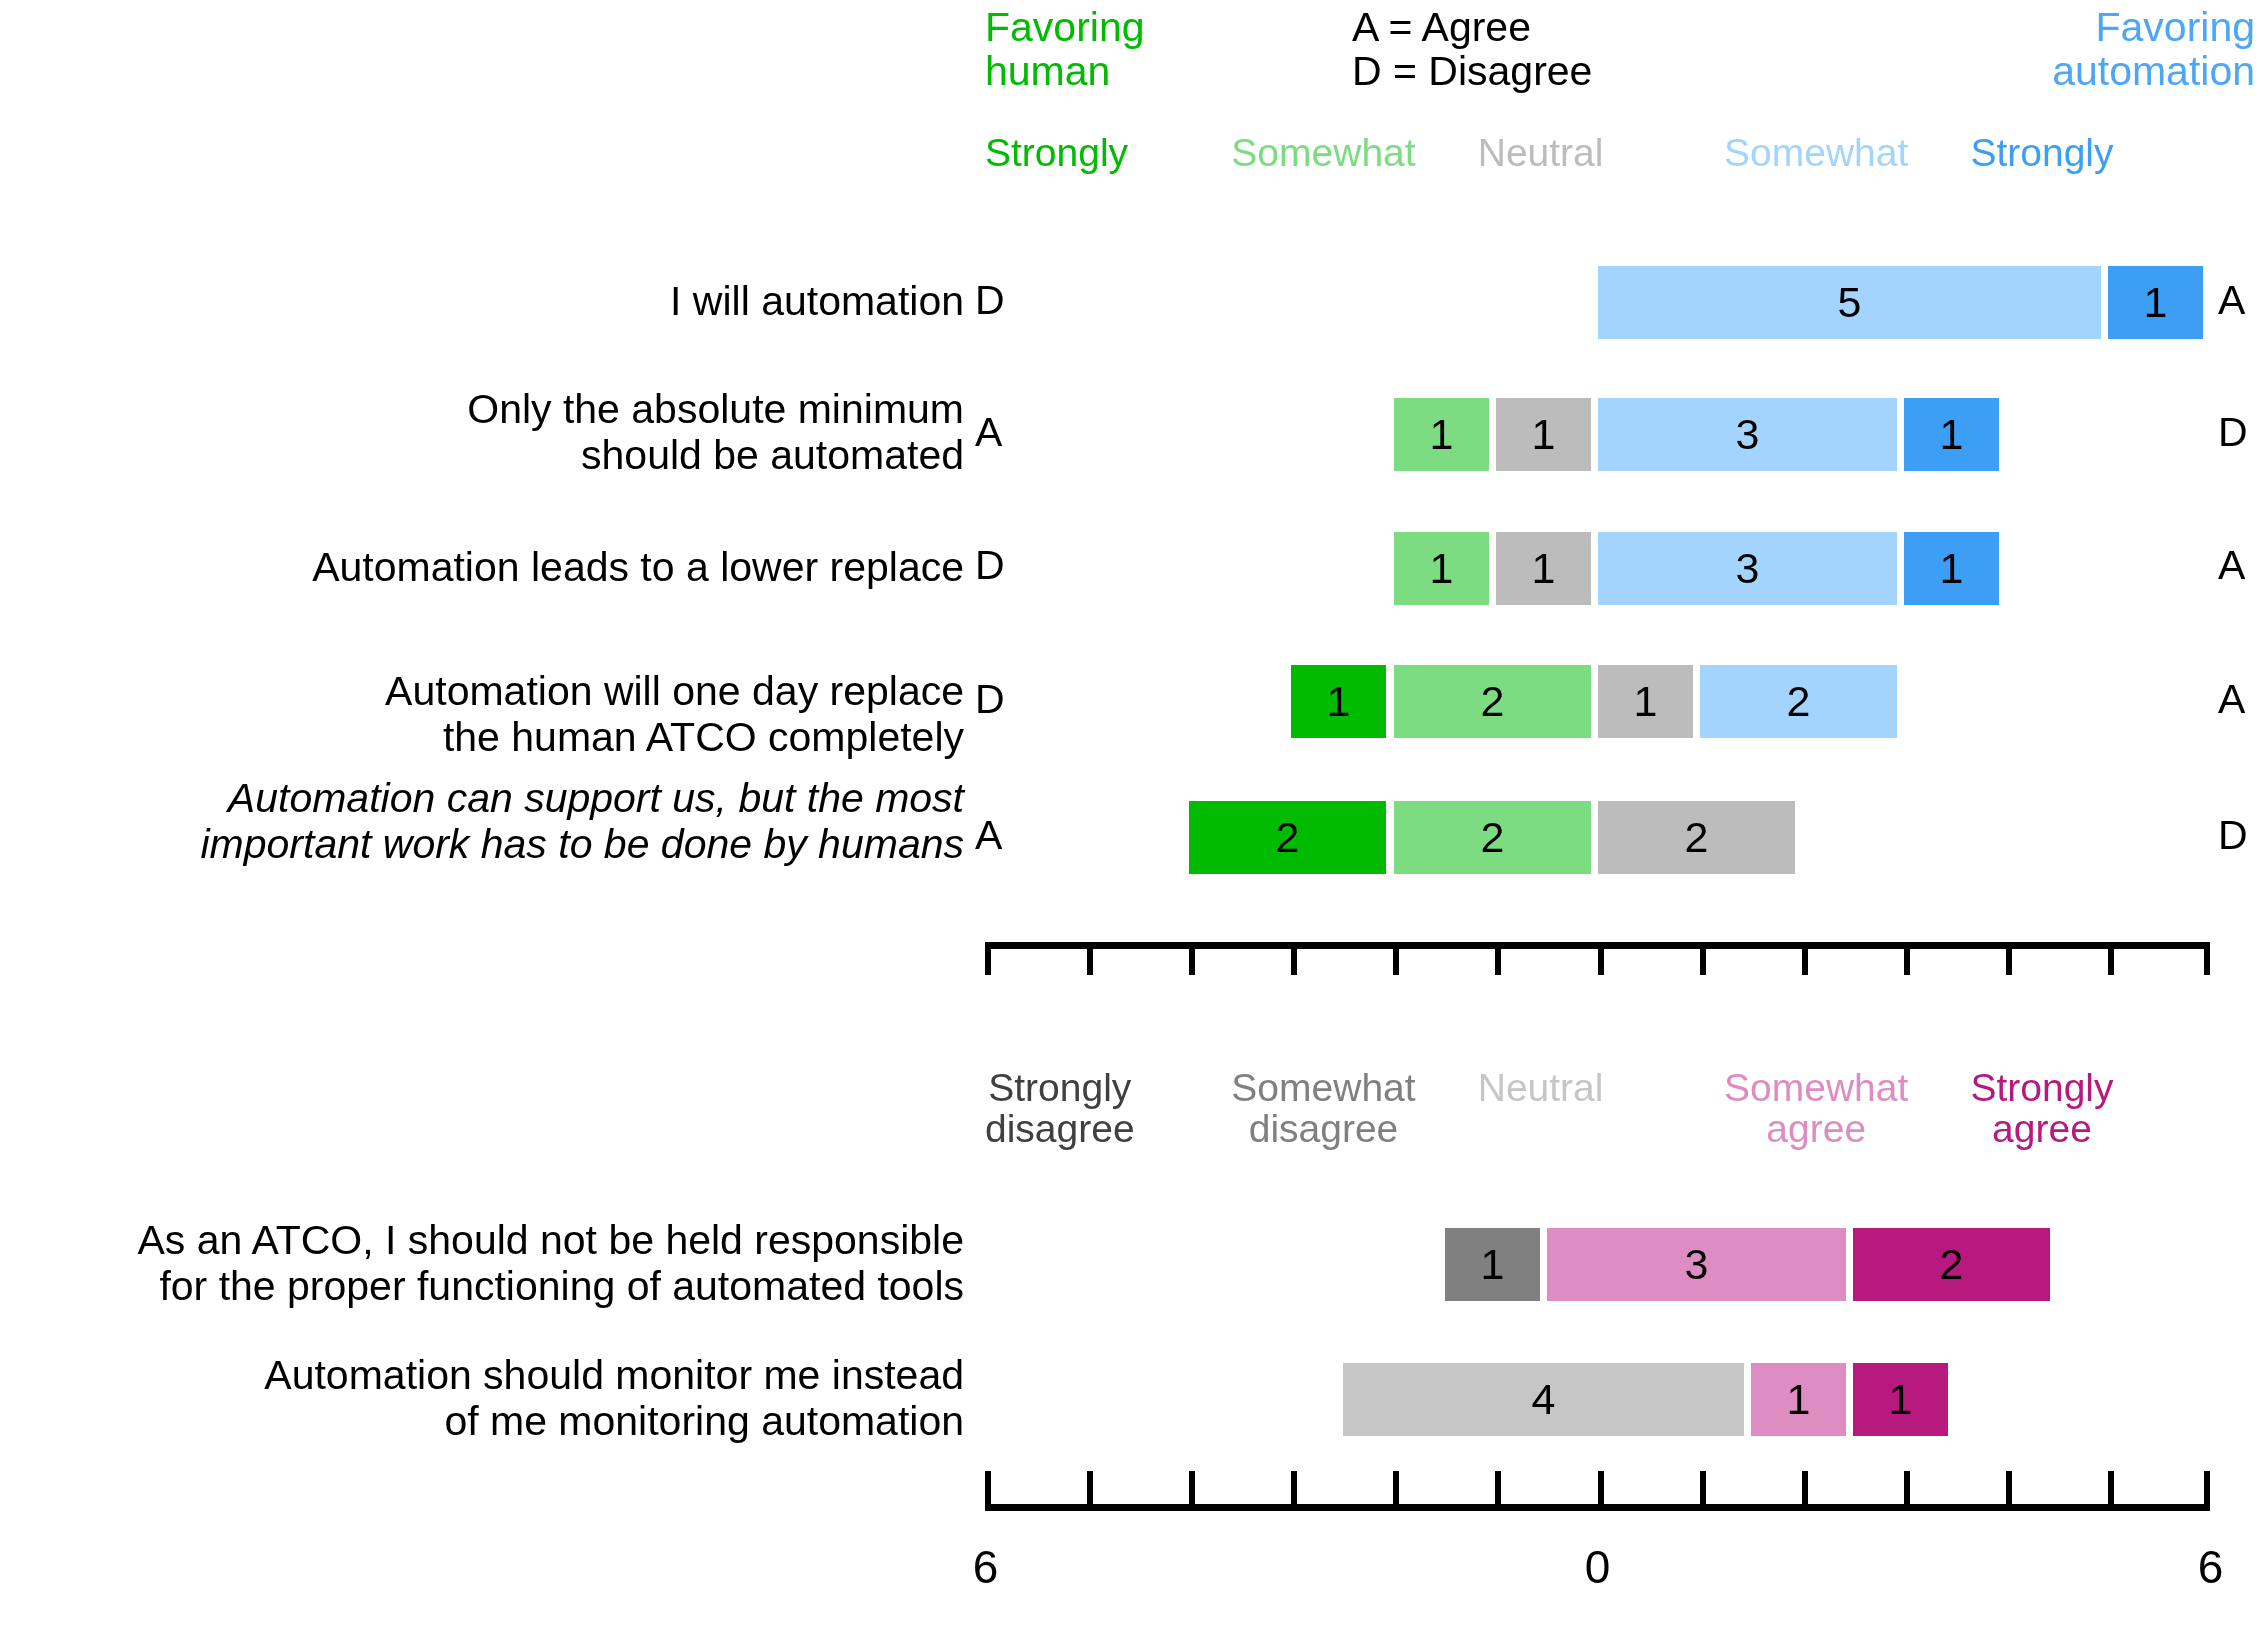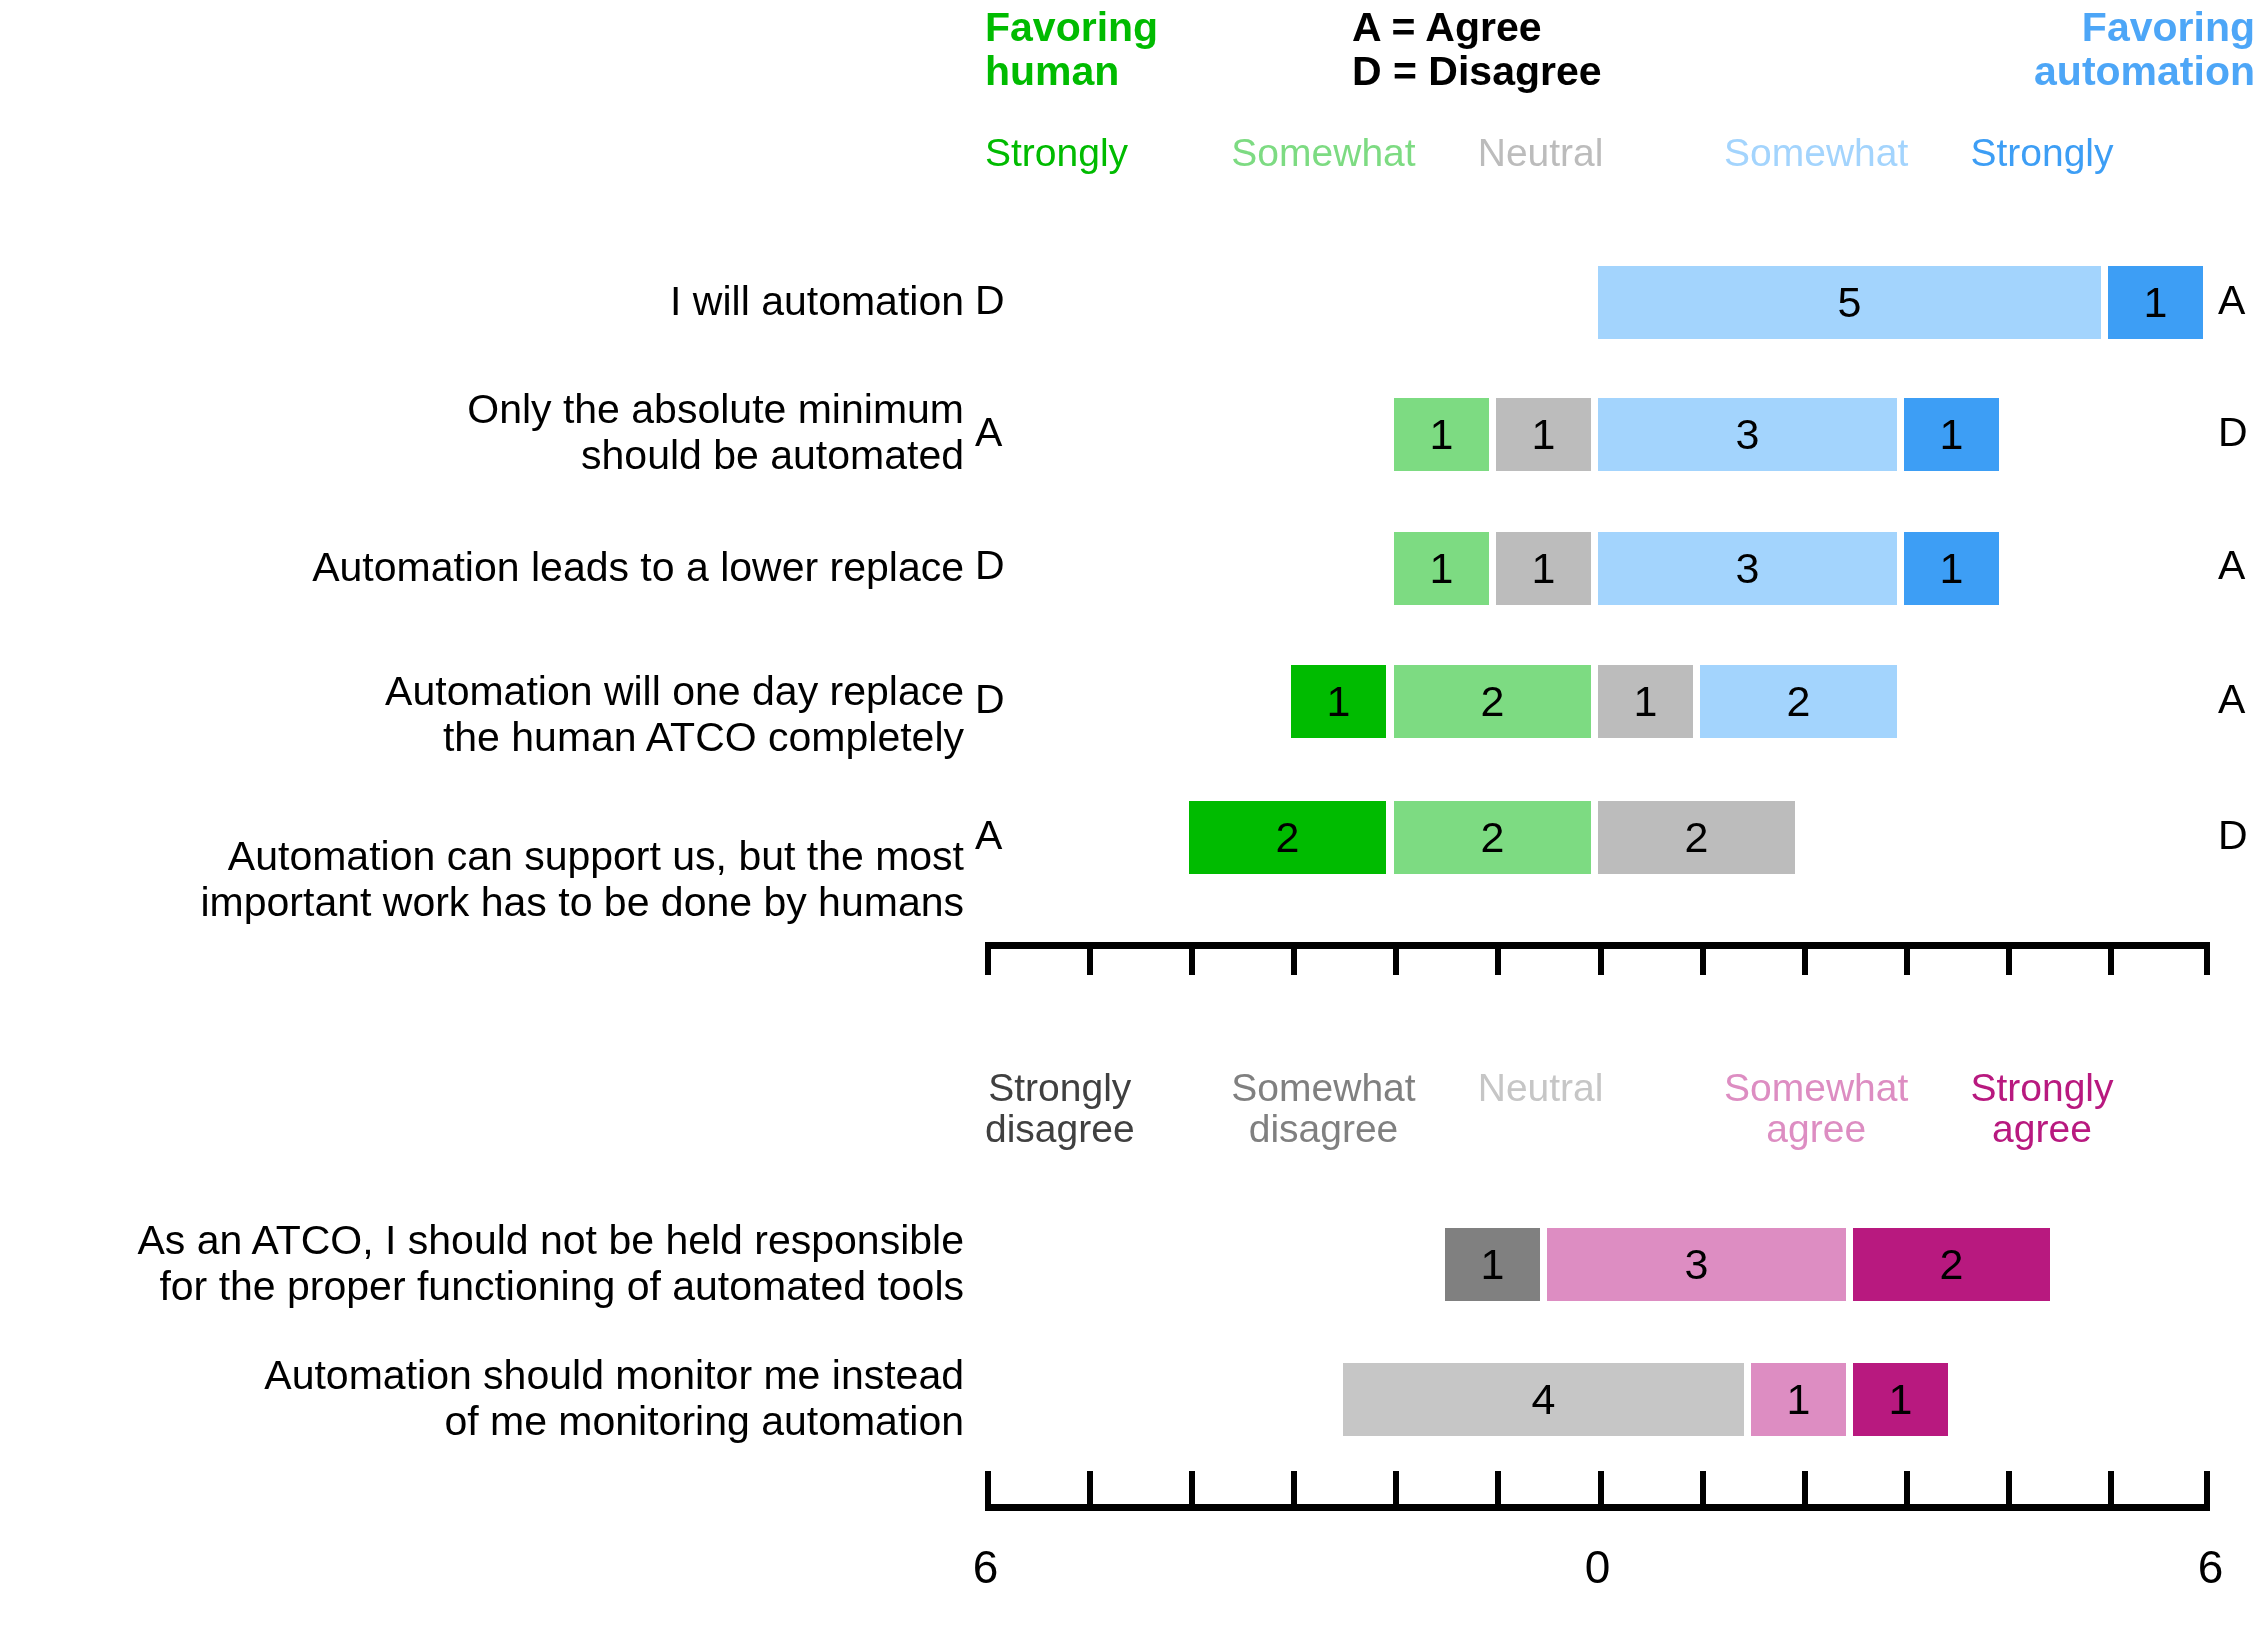--- a/index.html
+++ b/index.html
@@ -9,21 +9,21 @@
     -webkit-font-smoothing:antialiased;
     overflow:hidden;
   }
   .chart{position:relative;width:2261px;height:1645px;}
 
   
   .hdr{
     position:absolute;
     font-size:41px;
     line-height:1.08;
-    font-weight:700;
+    font-weight:400;
     white-space:pre-line;
   }
   .hdr-left{left:985px;top:4.6px;color:#00bb00;text-align:left;}
   .hdr-mid{left:1352px;top:4.6px;width:547px;color:#000000;}
   .hdr-right{right:6px;top:4.6px;color:#4da6f7;text-align:right;}
 
   
   .legend{position:absolute;display:flex;gap:6.8px;}
   .legend .cell{display:flex;flex-direction:row;align-items:stretch;}
   .legend .sw{height:23px;}
@@ -120,21 +120,21 @@
       <div class="seg" style="left: 1598px; top: 532px; width: 299px; height: 73px; background: rgb(163, 212, 253);">3</div>
       <div class="seg" style="left: 1904px; top: 532px; width: 95px; height: 73px; background: rgb(61, 158, 245);">1</div>
       <div class="rowlabel" style="top: 669px;">Automation will one day replace
 the human ATCO completely</div>
       <div class="sidemark" style="left: 975px; top: 679px;">D</div>
       <div class="sidemark" style="left: 2218px; top: 679px;">A</div>
       <div class="seg" style="left: 1291px; top: 665px; width: 95px; height: 73px; background: rgb(0, 187, 0);">1</div>
       <div class="seg" style="left: 1394px; top: 665px; width: 197px; height: 73px; background: rgb(125, 219, 130);">2</div>
       <div class="seg" style="left: 1598px; top: 665px; width: 95px; height: 73px; background: rgb(188, 188, 188);">1</div>
       <div class="seg" style="left: 1700px; top: 665px; width: 197px; height: 73px; background: rgb(163, 212, 253);">2</div>
-      <div class="rowlabel" style="top: 834px;">Automation can support us, but the most
+      <div class="rowlabel" style="top: 776px; font-style: italic;">Automation can support us, but the most
 important work has to be done by humans</div>
       <div class="sidemark" style="left: 975px; top: 815px;">A</div>
       <div class="sidemark" style="left: 2218px; top: 815px;">D</div>
       <div class="seg" style="left: 1189px; top: 801px; width: 197px; height: 73px; background: rgb(0, 187, 0);">2</div>
       <div class="seg" style="left: 1394px; top: 801px; width: 197px; height: 73px; background: rgb(125, 219, 130);">2</div>
       <div class="seg" style="left: 1598px; top: 801px; width: 197px; height: 73px; background: rgb(188, 188, 188);">2</div>
     </div>
 
   <div class="axis axis-t" id="axis-top" style="left: 985px; top: 942px; width: 1225px; height: 38px;">
       <div class="spine" style="width: 1225px;"></div>

